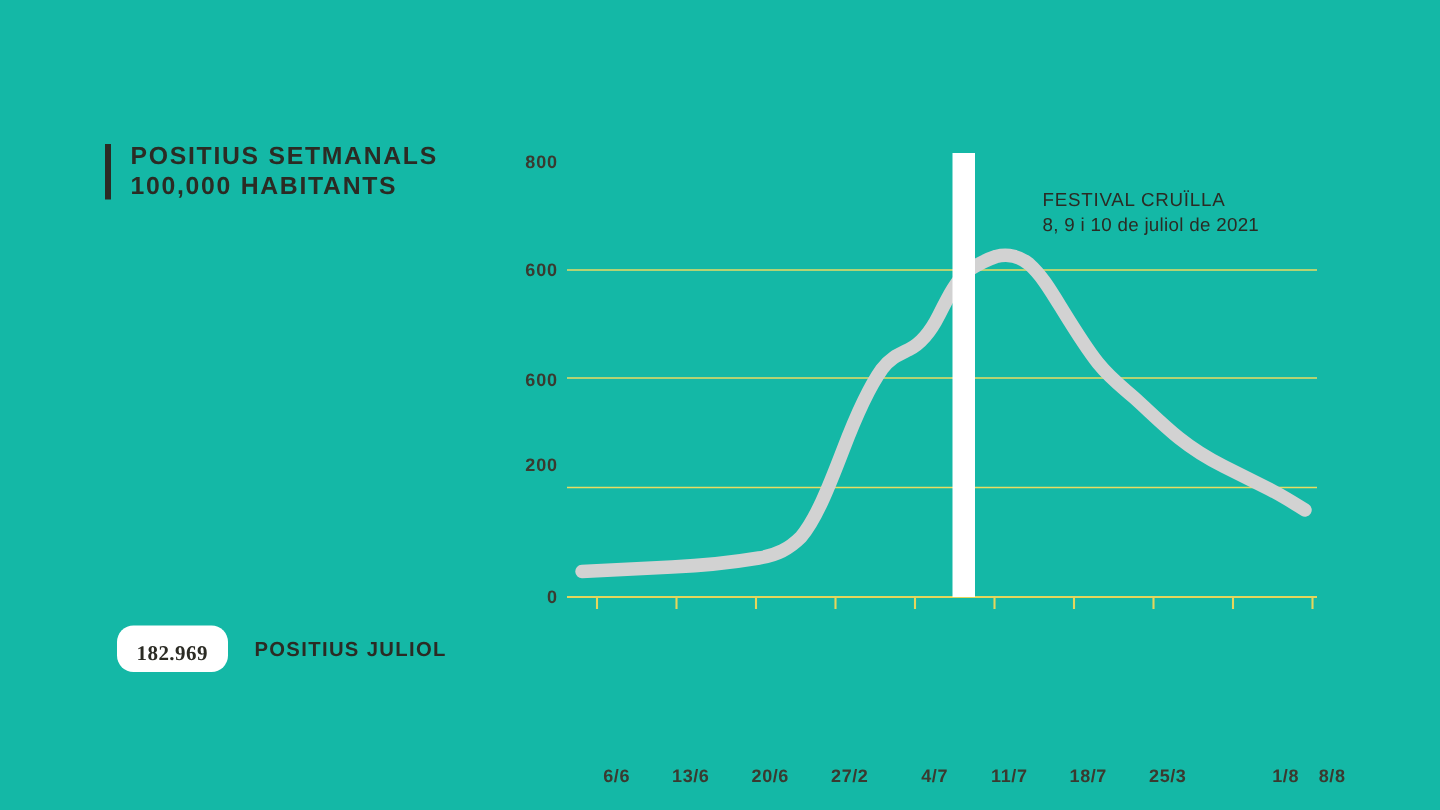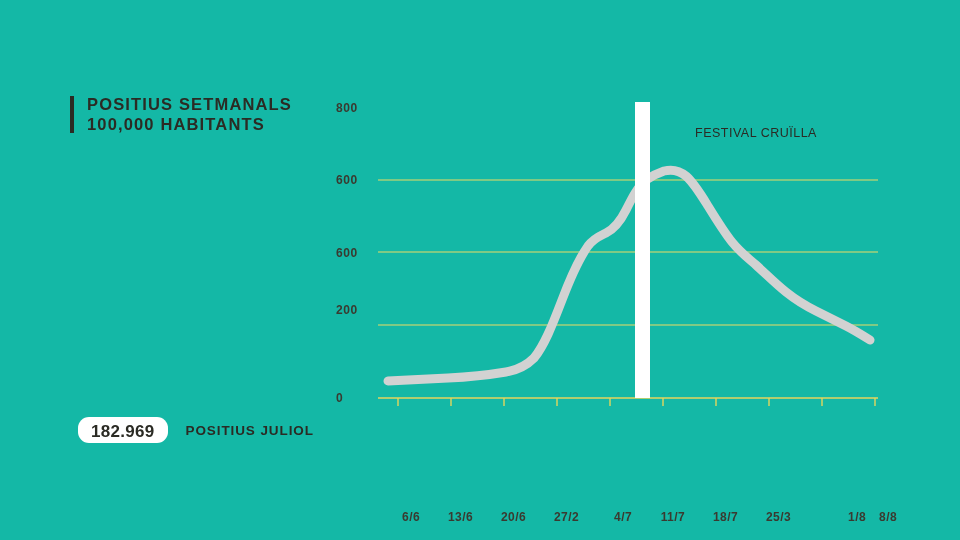--- a/index.html
+++ b/index.html
@@ -54,26 +54,27 @@
   #footer-stat {
     position: absolute;
     left: 78px;
     top: 417px;
     display: flex;
     align-items: center;
   }
   #stat-pill {
     background: #ffffff;
     border-radius: 11px;
-    padding: 7px 13px 4px 13px;
-    font-size: 17px;
+    padding: 12px 13px 4px 13px;
+    font-size: 14px;
     font-weight: bold;
     color: #2b2b24;
     letter-spacing: 0.3px;
     line-height: 15px;
+    font-family: Liberation Serif, serif;
   }
   #stat-label {
     margin-left: 18px;
     font-size: 13.5px;
     font-weight: bold;
     letter-spacing: 0.9px;
     color: #2b2b24;
     white-space: nowrap;
   }
 
@@ -91,20 +92,21 @@
     top: 0;
   }
 
   
   .y-tick-label {
     position: absolute;
     font-size: 12px;
     font-weight: bold;
     color: #3a3a30;
     letter-spacing: 0.6px;
+    text-align: right;
     width: 36px;
   }
   .x-tick-label {
     position: absolute;
     font-size: 12px;
     font-weight: bold;
     color: #3a3a30;
     letter-spacing: 0.4px;
     text-align: right;
     width: 44px;
@@ -202,20 +204,21 @@
     <div class="x-tick-label" style="left:258px;">4/7</div>
     <div class="x-tick-label" style="left:311px;">11/7</div>
     <div class="x-tick-label" style="left:364px;">18/7</div>
     <div class="x-tick-label" style="left:417px;">25/3</div>
     <div class="x-tick-label" style="left:492px;">1/8</div>
     <div class="x-tick-label" style="left:523px;">8/8</div>
   </div>
 
   <div id="annotation">
     <div id="annotation-title">FESTIVAL CRUÏLLA</div>
+    <div id="annotation-sub">8, 9 i 10 de juliol de 2021</div>
   </div>
 
   <div id="footer-stat">
     <div id="stat-pill">182.969</div>
     <div id="stat-label">POSITIUS JULIOL</div>
   </div>
 
 </div>
 
 </body></html>

